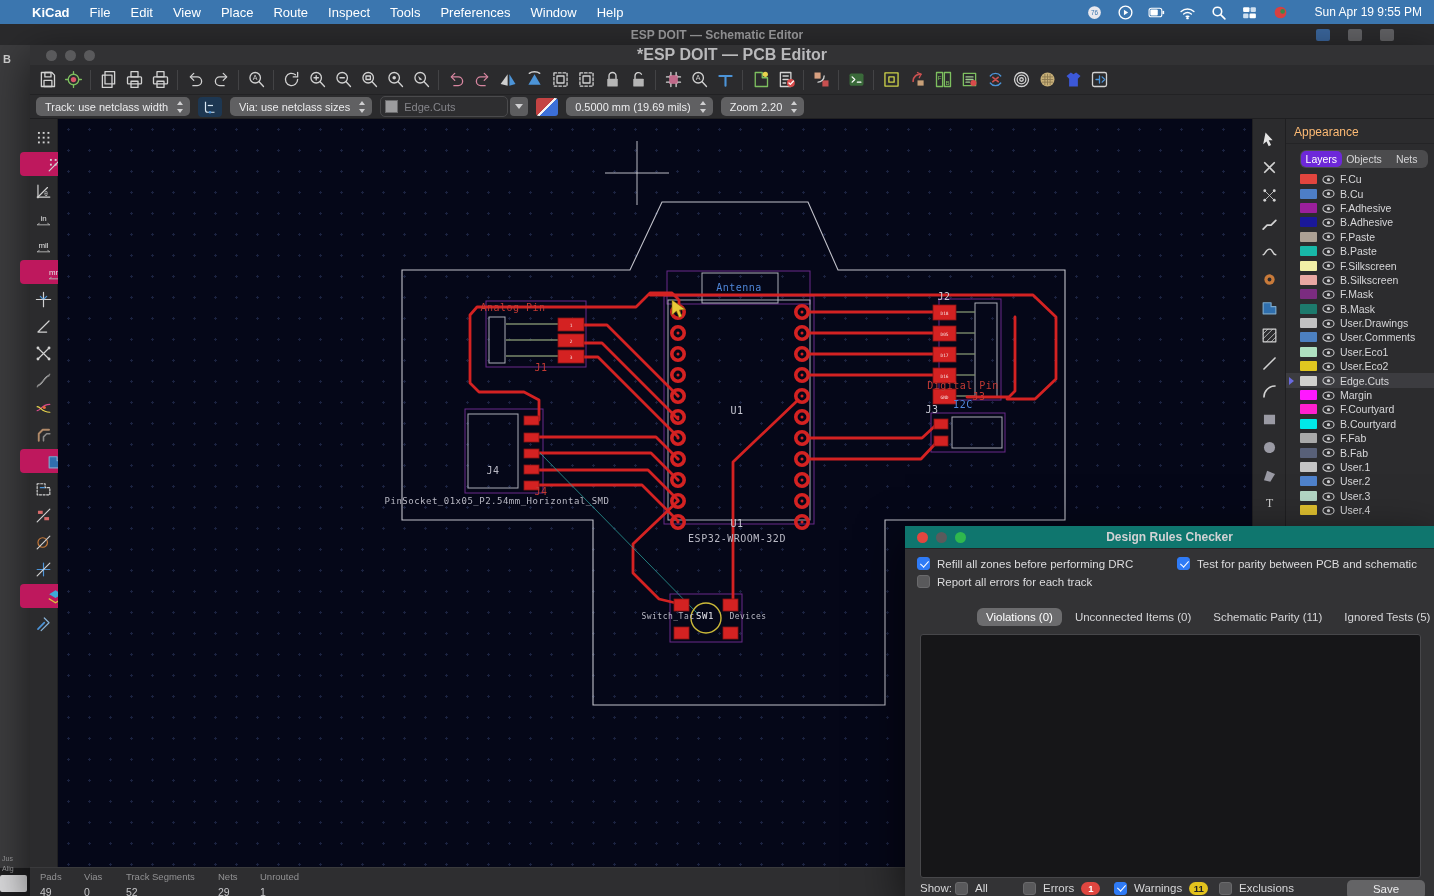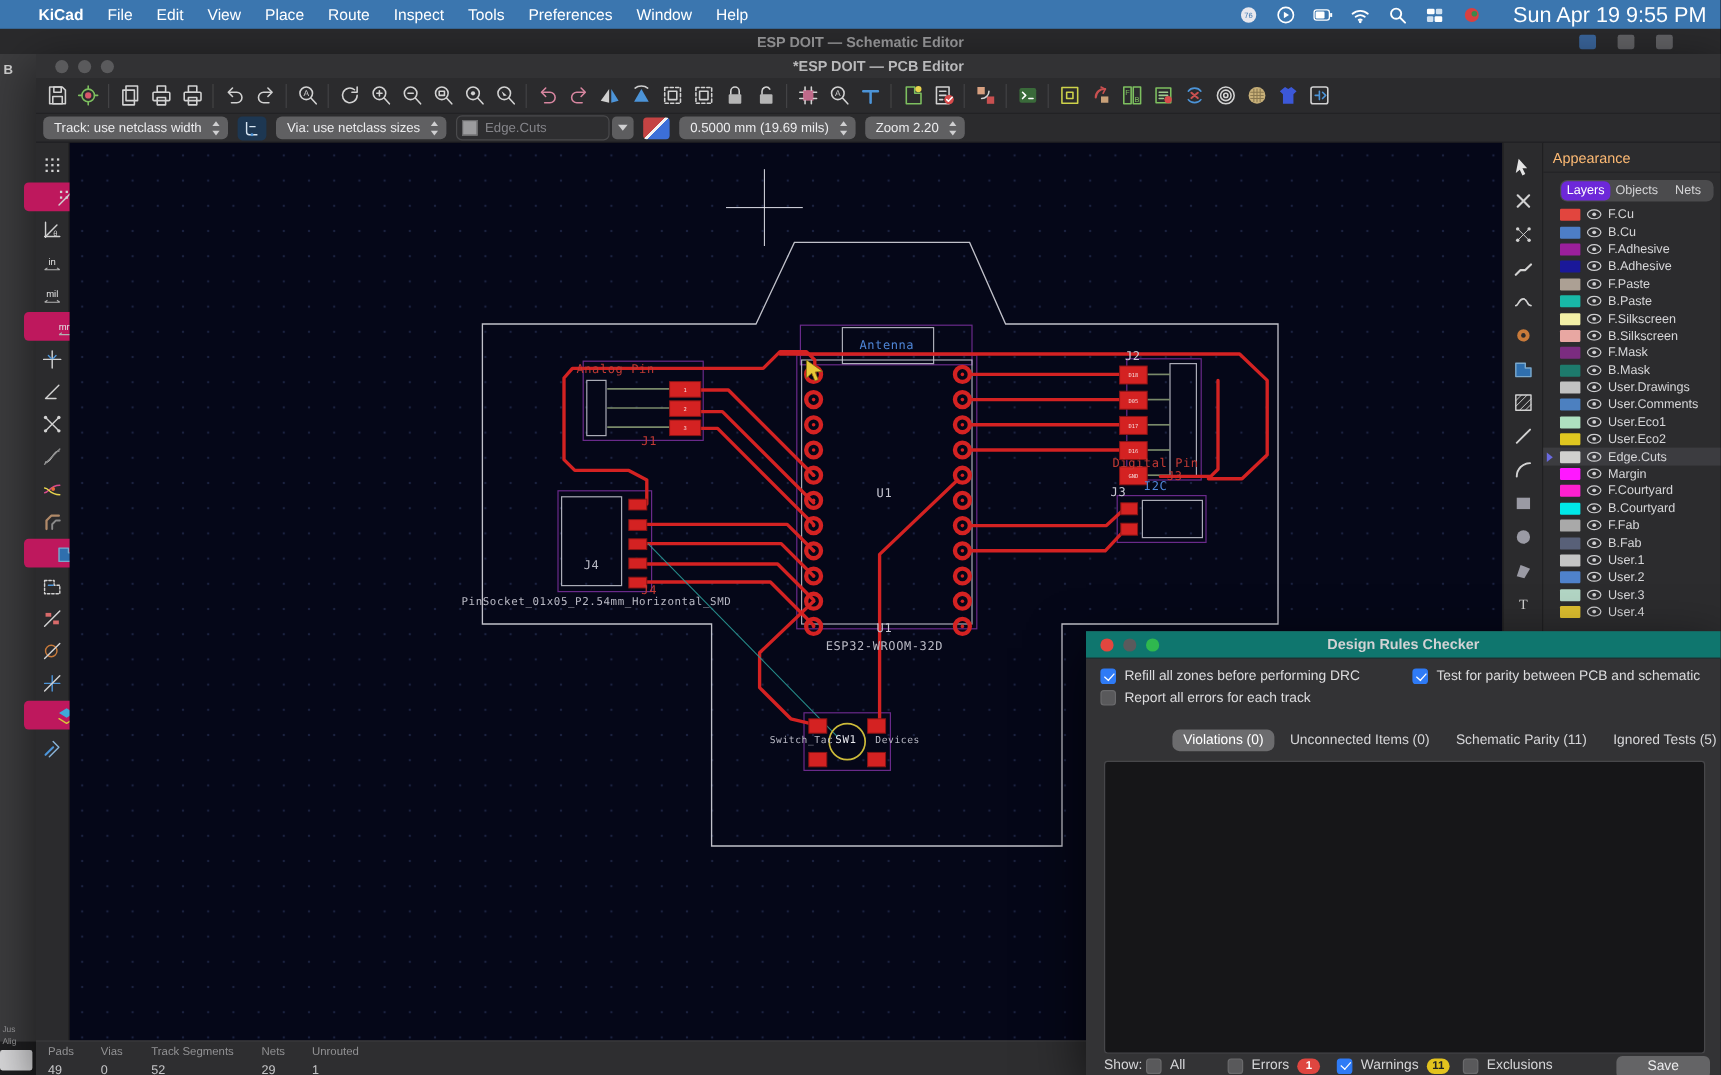--- a/index.html
+++ b/index.html
@@ -7,42 +7,42 @@
     font-family:"Liberation Sans",sans-serif;background:#1e1e20;}
   
   #menubar{position:absolute;left:0;top:0;width:1434px;height:24px;background:#3b76af;
     display:flex;align-items:center;color:#fff;font-size:13px;z-index:100;}
   .mb-apple{margin:0 8px 0 14px;font-size:14px;}
   .mb-item{padding:0 10px;}
   .mb-item.bold{font-weight:bold;}
   #mb-right{margin-left:auto;display:flex;align-items:center;gap:14px;padding-right:12px;}
   .st-ico{display:inline-flex;width:17px;height:15px;align-items:center;justify-content:center;}
   .st-ico svg{width:17px;height:15px;}
-  #mb-clock{font-size:18px;margin-left:12px;white-space:nowrap;}
+  #mb-clock{font-size:12px;margin-left:12px;white-space:nowrap;}
   
   #bg-strip{position:absolute;left:0;top:24px;width:1434px;height:21px;background:#2a2a2c;
     border-bottom:1px solid #151517;color:#9b9b9d;font-size:12px;font-weight:bold;
     display:flex;align-items:center;justify-content:center;z-index:1;}
   #bg-strip .bg-icos{position:absolute;right:40px;display:flex;gap:18px;}
   .bg-mini{width:14px;height:12px;background:#707074;border-radius:2px;opacity:.8;}
   .bg-mini.blue{background:#3f74b8;}
   #left-sliver{position:absolute;left:0;top:45px;width:30px;height:823px;background:#3c3c3e;z-index:1;
     color:#9a9a9c;font-size:7px;}
   #left-sliver .sl-b{position:absolute;left:3px;top:8px;color:#cfcfcf;font-size:11px;font-weight:bold;}
   #left-sliver .sl-t1{position:absolute;left:2px;top:810px;}
   #left-sliver .sl-t2{position:absolute;left:2px;top:820px;}
   #left-sliver .sl-box{position:absolute;left:0px;top:830px;width:27px;height:17px;background:#d8d8da;border-radius:2px;}
   
   #pcbwin{position:absolute;left:30px;top:45px;width:1404px;height:851px;background:#2b2b2d;
     box-shadow:0 12px 40px rgba(0,0,0,.6);z-index:10;}
   #titlebar{position:absolute;left:0;top:0;width:100%;height:20px;background:#323234;
     border-bottom:1px solid #1d1d1f;display:flex;align-items:center;}
   .tl{width:11px;height:11px;border-radius:50%;background:#5a5a5c;margin-left:8px;}
   .tl:first-child{margin-left:16px;}
-  #wtitle{position:absolute;left:0;right:0;text-align:center;color:#b9b9bb;font-size:12px;font-weight:bold;}
+  #wtitle{position:absolute;left:0;right:0;text-align:center;color:#b9b9bb;font-size:16px;font-weight:bold;}
   #main-toolbar{position:absolute;left:0;top:20px;width:100%;height:30px;background:#2b2b2d;
     border-bottom:1px solid #222224;display:flex;align-items:center;padding-left:4px;box-sizing:border-box;}
   .tico{width:26px;height:26px;display:inline-flex;align-items:center;justify-content:center;border-radius:4px;flex:0 0 auto;}
   .tico svg{width:21px;height:21px;}
   .tsep{width:1px;height:20px;background:#434345;margin:0 4px;flex:0 0 auto;}
   
   #settings-bar{position:absolute;left:0;top:50px;width:100%;height:24px;background:#2b2b2d;
     border-bottom:1px solid #1f1f21;display:flex;align-items:center;gap:8px;padding-left:6px;box-sizing:border-box;}
   .dd{height:19px;background:#606062;border-radius:5px;color:#ececee;font-size:11px;
     display:inline-flex;align-items:center;padding:0 6px 0 9px;gap:8px;}

